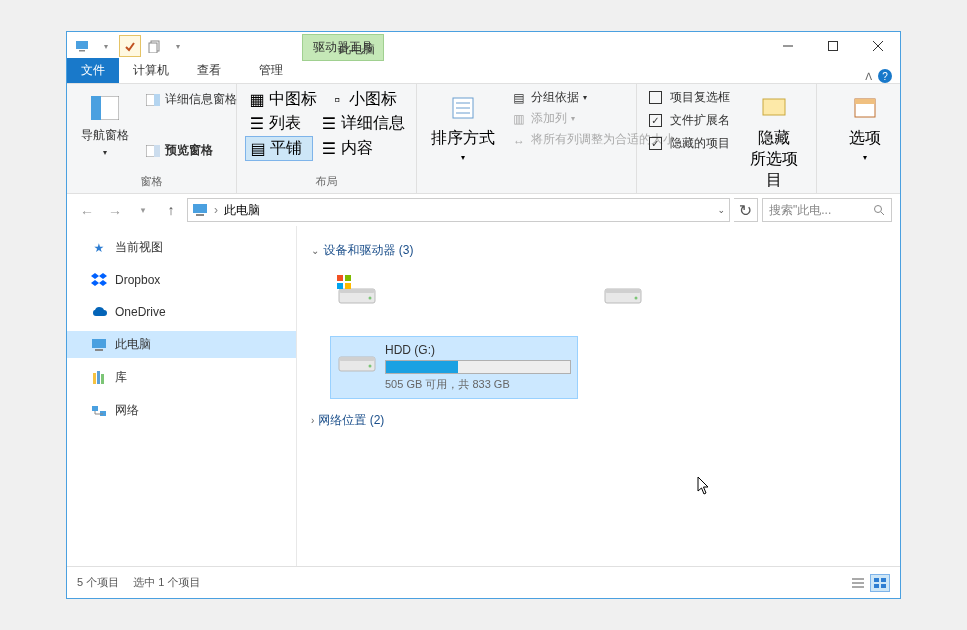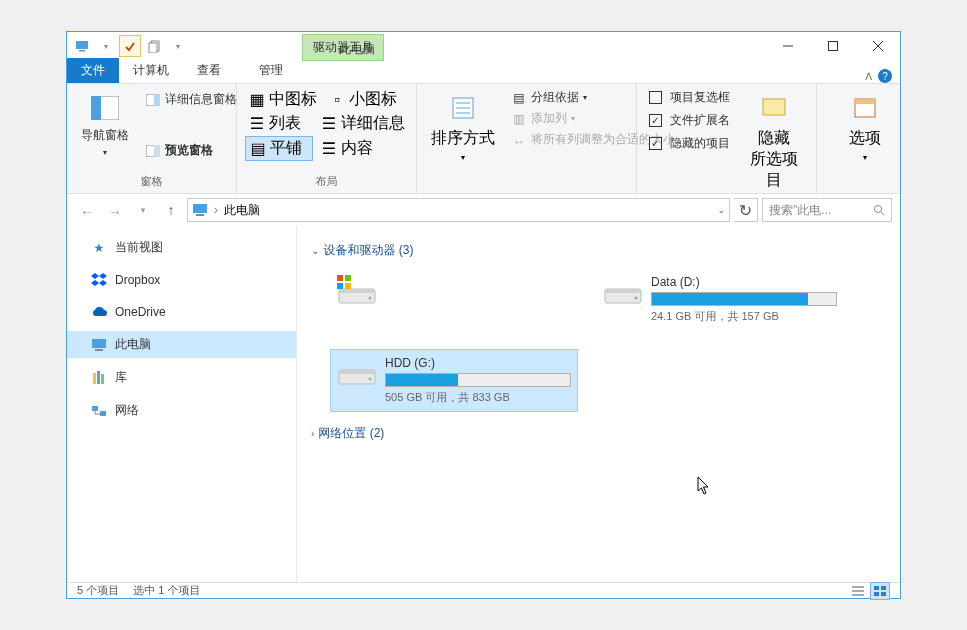--- a/index.html
+++ b/index.html
@@ -62,21 +62,21 @@
 .drive { width: 246px; display: flex; gap: 8px; padding: 6px; }
 .drive.selected { background: #cce8ff; outline: 1px solid #99d1ff; }
 .drive-icon { width: 40px; height: 36px; display: flex; align-items: center; justify-content: center; }
 .drive-info { flex: 1; font-size: 12px; }
 .drive-name { color: #333; margin-bottom: 3px; }
 .drive-bar { height: 14px; border: 1px solid #b0b0b0; background: #eee; position: relative; margin-bottom: 3px; }
 .drive-bar-fill { height: 100%; }
 .drive-status { color: #666; font-size: 11px; }
 
 
-.statusbar { height: 16px; border-top: 1px solid #e0e0e0; display: flex; align-items: center; padding: 0 10px; font-size: 11px; color: #555; gap: 14px; }
+.statusbar { height: 32px; border-top: 1px solid #e0e0e0; display: flex; align-items: center; padding: 0 10px; font-size: 11px; color: #555; gap: 14px; }
 .statusbar .view-toggles { margin-left: auto; display: flex; gap: 2px; }
 .vt { width: 20px; height: 18px; border: 1px solid transparent; display: flex; align-items: center; justify-content: center; }
 .vt.active { border-color: #7eb4ea; background: #cde6f7; }
 
 .cursor { position: absolute; width: 14px; height: 20px; pointer-events: none; }
 
 svg { display: block; }
 </style>
 </head>
 <body>
@@ -402,27 +402,20 @@
             </div>
           </div>
           <div class="drive">
             <div class="drive-icon" style="position:relative;">
               <svg width="38" height="24" viewBox="0 0 38 24">
                 <rect x="1" y="8" width="36" height="14" rx="2" fill="#e8e8e8" stroke="#bbb"></rect>
                 <rect x="1" y="8" width="36" height="4" rx="2" fill="#d0d0d0"></rect>
                 <circle cx="32" cy="17" r="1.5" fill="#7cc576"></circle>
               </svg>
             </div>
-            <div class="drive-info">
-              <div class="drive-name">Data (D:)</div>
-              <div class="drive-bar">
-                <div class="drive-bar-fill" style="width:85%;background:#1ba1e2;"></div>
-              </div>
-              <div class="drive-status">24.1 GB 可用，共 157 GB</div>
-            </div>
           </div>
           <div class="drive selected">
             <div class="drive-icon" style="position:relative;">
               <svg width="38" height="24" viewBox="0 0 38 24">
                 <rect x="1" y="8" width="36" height="14" rx="2" fill="#e8e8e8" stroke="#bbb"></rect>
                 <rect x="1" y="8" width="36" height="4" rx="2" fill="#d0d0d0"></rect>
                 <circle cx="32" cy="17" r="1.5" fill="#7cc576"></circle>
               </svg>
             </div>
             <div class="drive-info">

